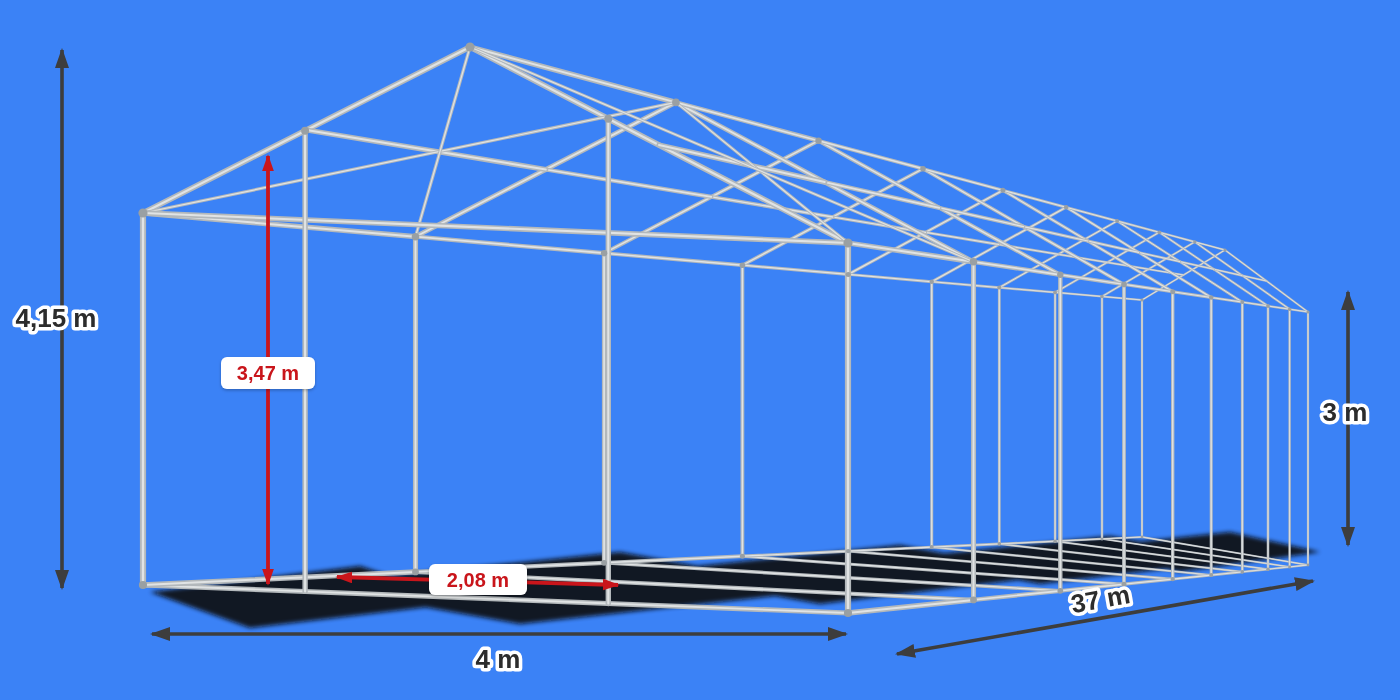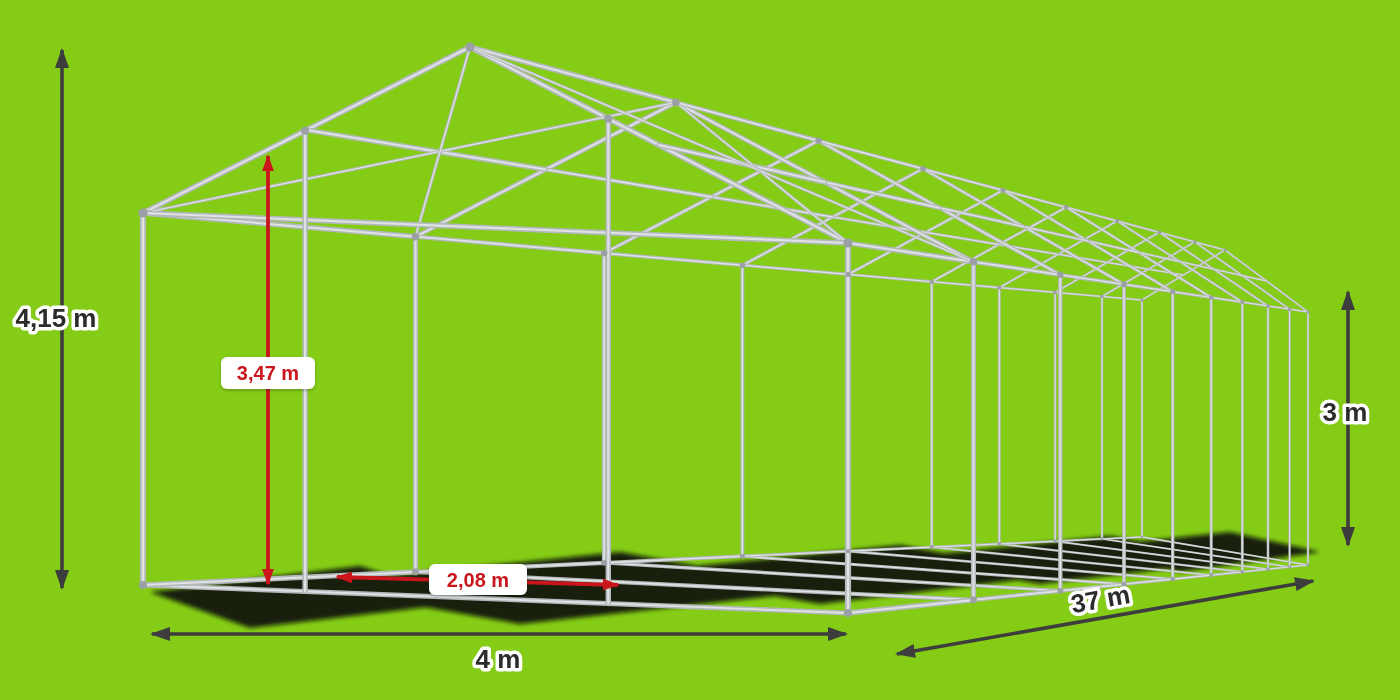--- a/index.html
+++ b/index.html
@@ -1,16 +1,16 @@
 <!DOCTYPE html>
 <html><head>
 <meta charset="utf-8">
 <style>
   html,body{margin:0;padding:0;background:#ffffff;}
-  .stage{position:relative;width:1400px;height:700px;background:#84cc16;overflow:hidden;
+  .stage{position:relative;width:1400px;height:700px;background:#3b82f6;overflow:hidden;
          font-family:"Liberation Sans",sans-serif;}
   svg{display:block;}
   line.dim{stroke:#3d3d3d;stroke-width:3.6;}
   line.dim-red{stroke:#c9151b;stroke-width:3.8;}
   .dim-label{font-family:"Liberation Sans",sans-serif;font-size:26px;font-weight:700;fill:#2c2c2c;
              paint-order:stroke;stroke:#ffffff;stroke-width:7px;stroke-linejoin:round;}
   .dim-label-red{font-family:"Liberation Sans",sans-serif;font-size:20px;font-weight:700;fill:#c9151b;}
   .pill{fill:#ffffff;}
 </style>
 </head>

